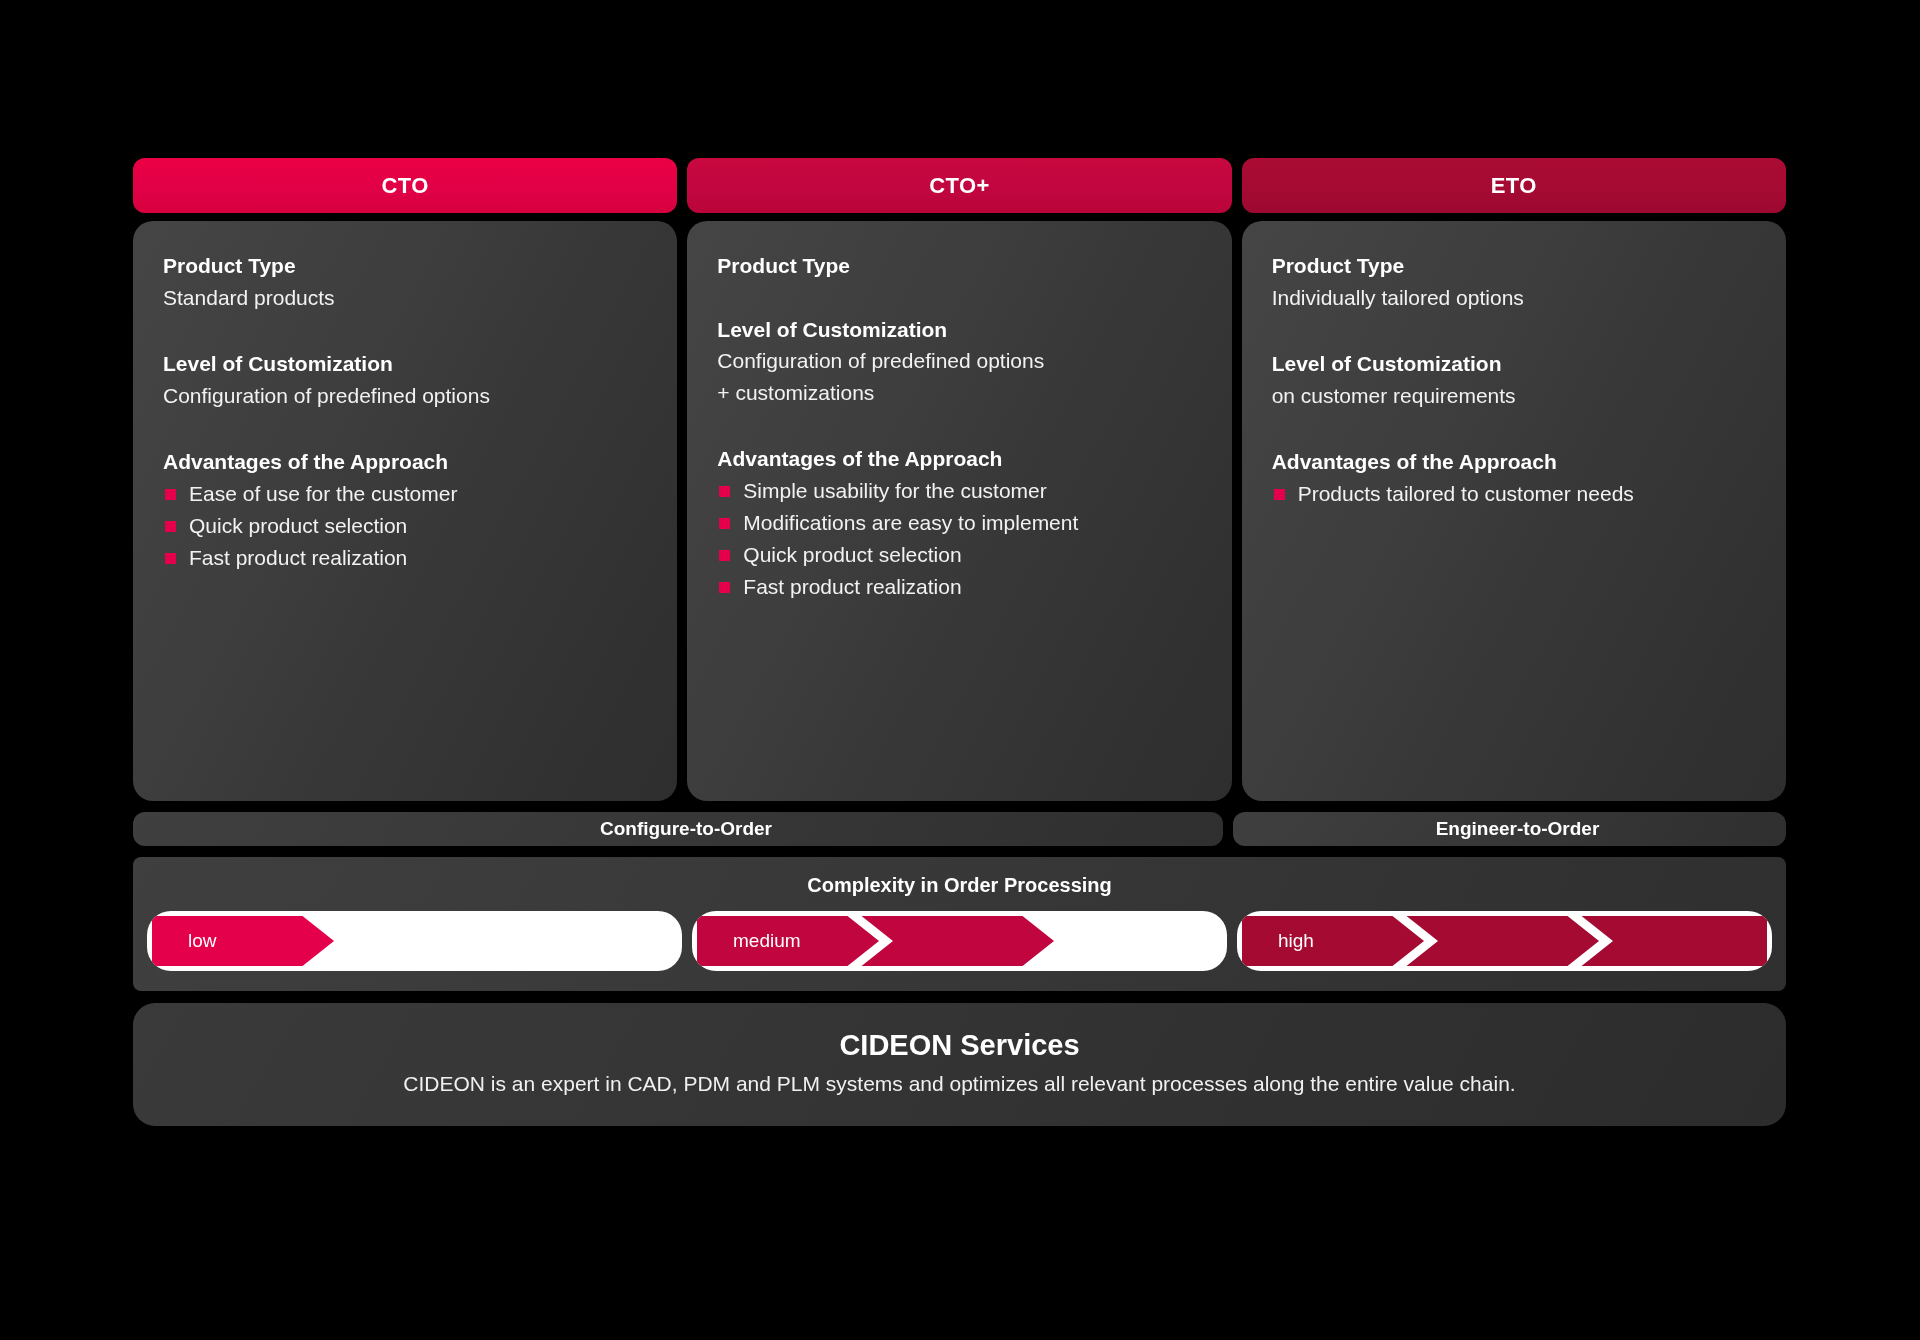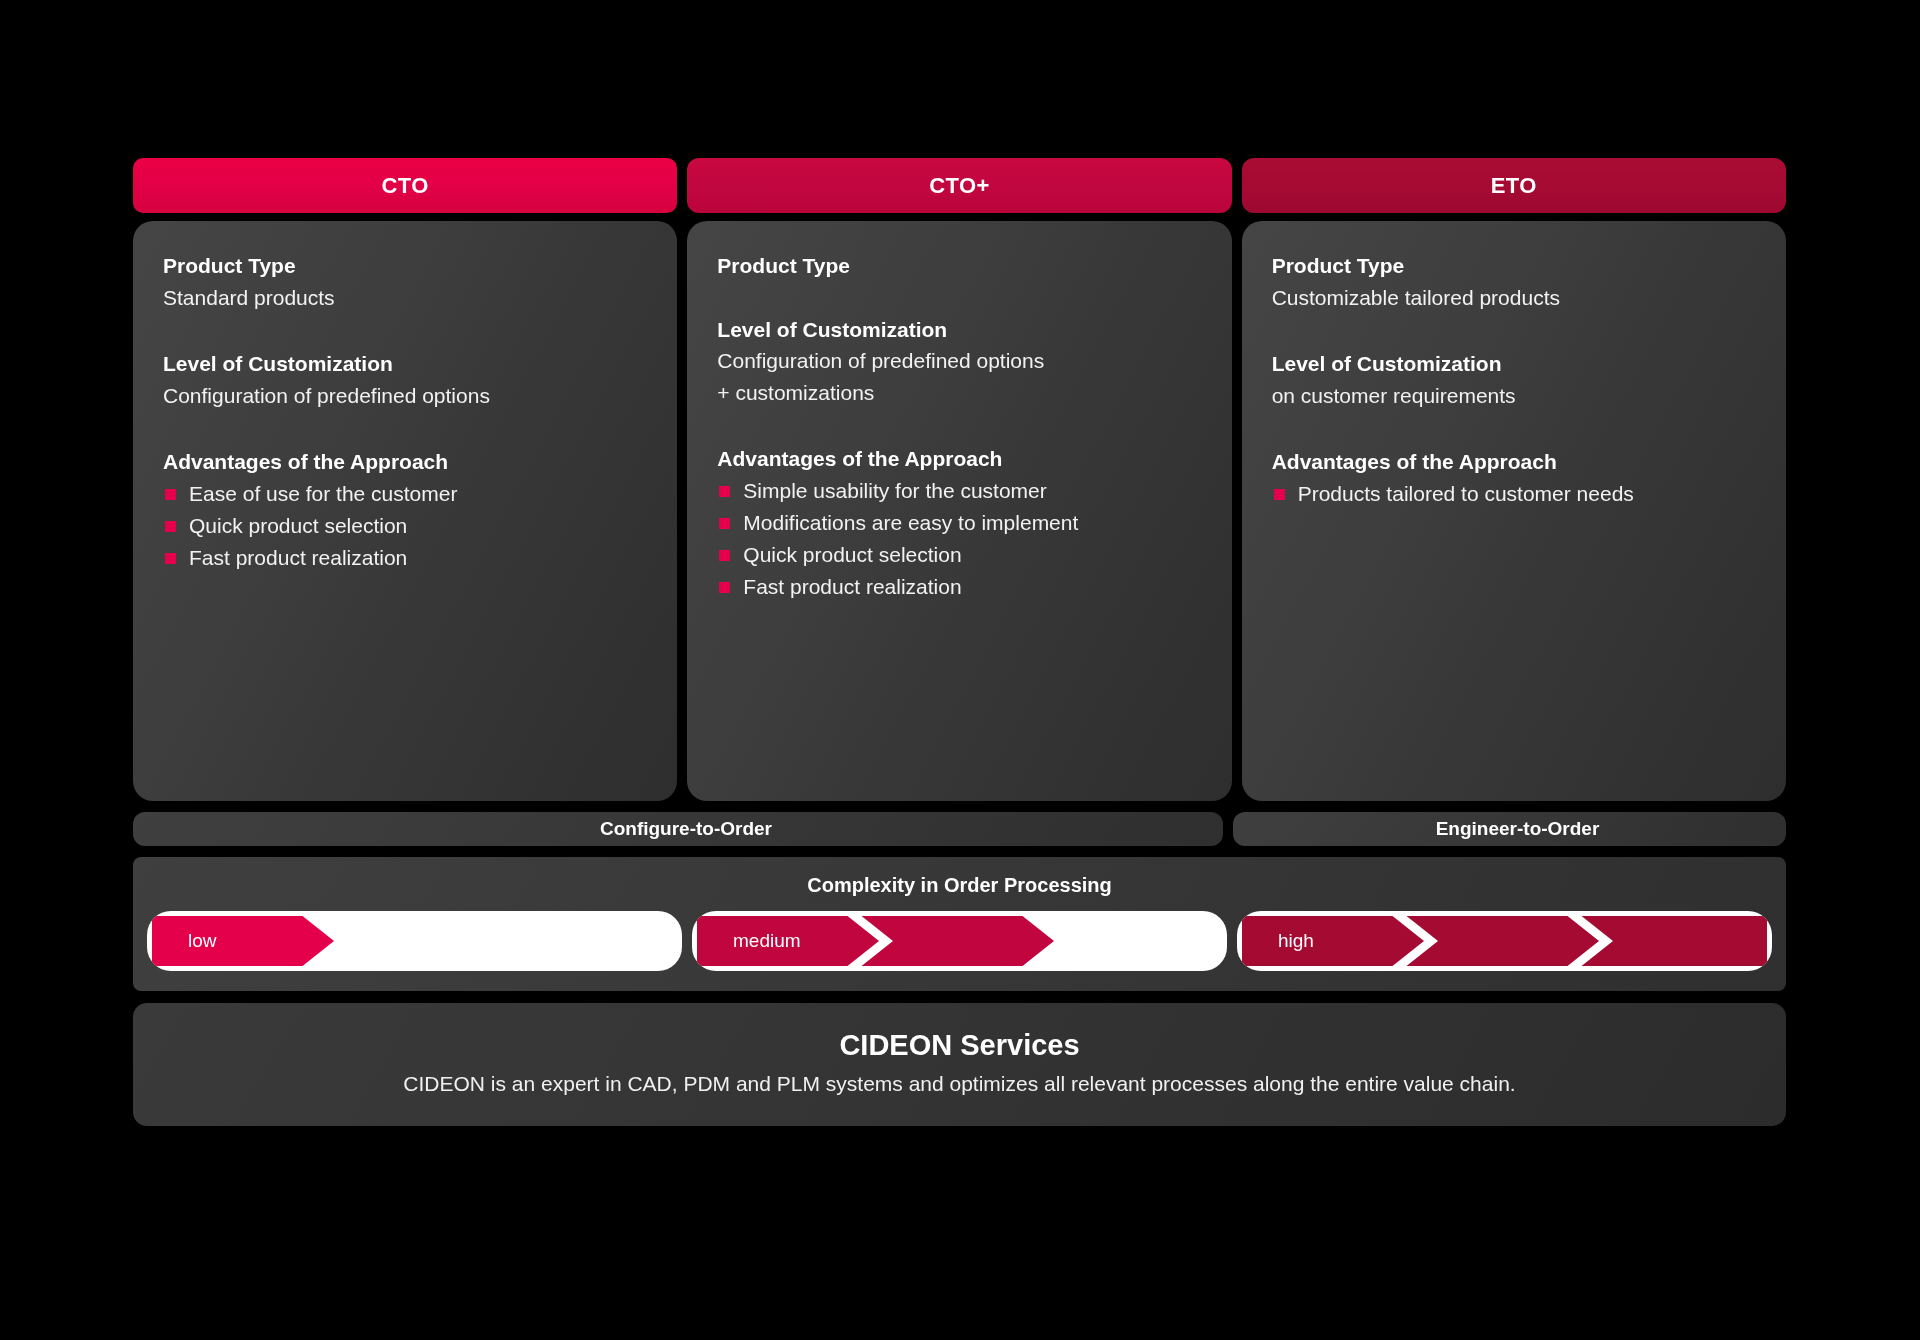--- a/index.html
+++ b/index.html
@@ -47,21 +47,21 @@
     border-radius: 12px;
     display: flex;
     align-items: center;
     justify-content: center;
     color: #ffffff;
     font-size: 22px;
     font-weight: bold;
     letter-spacing: 0.4px;
     box-sizing: border-box;
   }
-  .tab.t0 { background: linear-gradient(180deg, #eb0045 0%, #e10046 55%, #d6003f 100%); border-radius: 10px; }
+  .tab.t0 { background: linear-gradient(180deg, #eb0045 0%, #e10046 55%, #d6003f 100%); }
   .tab.t1 { background: linear-gradient(180deg, #c9083f 0%, #c10640 55%, #b90539 100%); }
   .tab.t2 { background: linear-gradient(180deg, #aa0c33 0%, #a50a33 55%, #9d0930 100%); }
 
   
   .card {
     margin-top: 8px;
     height: 580px;
     border-radius: 20px;
     background: linear-gradient(118deg, #454545 0%, #3e3e3e 34%, #363636 62%, #2e2e2e 100%);
     padding: 32px 30px 20px 30px;
@@ -176,21 +176,21 @@
     align-items: center;
     color: #ffffff;
     font-size: 19px;
     z-index: 4;
     white-space: nowrap;
   }
 
   
   .services {
     margin-top: 12px;
-    border-radius: 14px;
+    border-radius: 22px;
     background: linear-gradient(120deg, #3a3a3a 0%, #343434 45%, #2c2c2c 100%);
     padding: 26px 20px 30px 20px;
     text-align: center;
     box-sizing: border-box;
   }
   .services-title {
     color: #ffffff;
     font-size: 29px;
     font-weight: bold;
     margin: 0 0 10px 0;
@@ -263,21 +263,21 @@
               <span>Fast product realization</span>
             </li>
           </ul>
         </div>
       </div>
 
       <div class="col">
         <div class="tab t2">ETO</div>
         <div class="card">
           <div class="h-label">Product Type</div>
-          <div class="p-line">Customizable tailored products</div>
+          <div class="p-line">Individually tailored options</div>
 
           <div class="h-label spaced">Level of Customization</div>
           <div class="p-line">on customer requirements</div>
 
           <div class="h-label spaced">Advantages of the Approach</div>
           <ul class="adv">
             <li>
               <span class="bullet"></span>
               <span>Products tailored to customer needs</span>
             </li>

